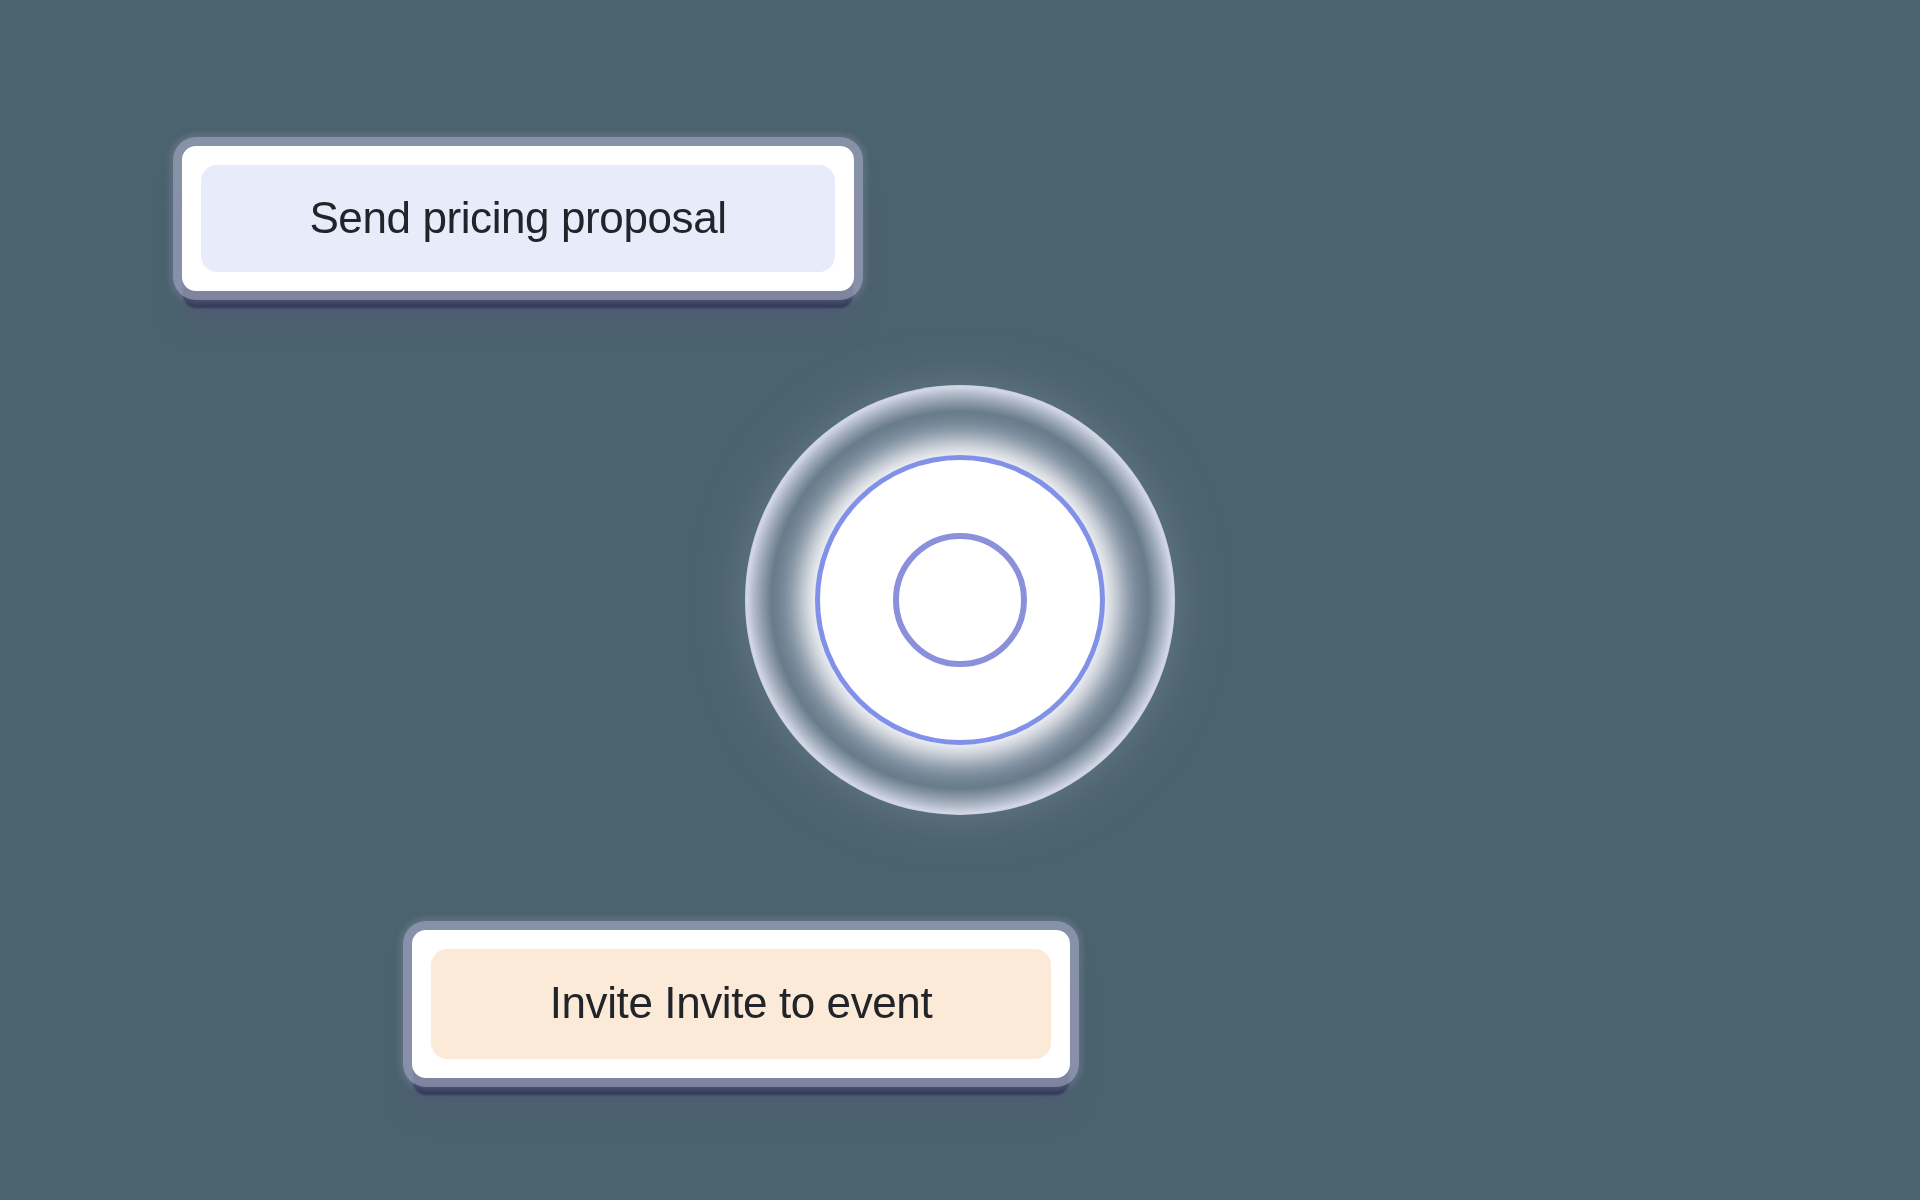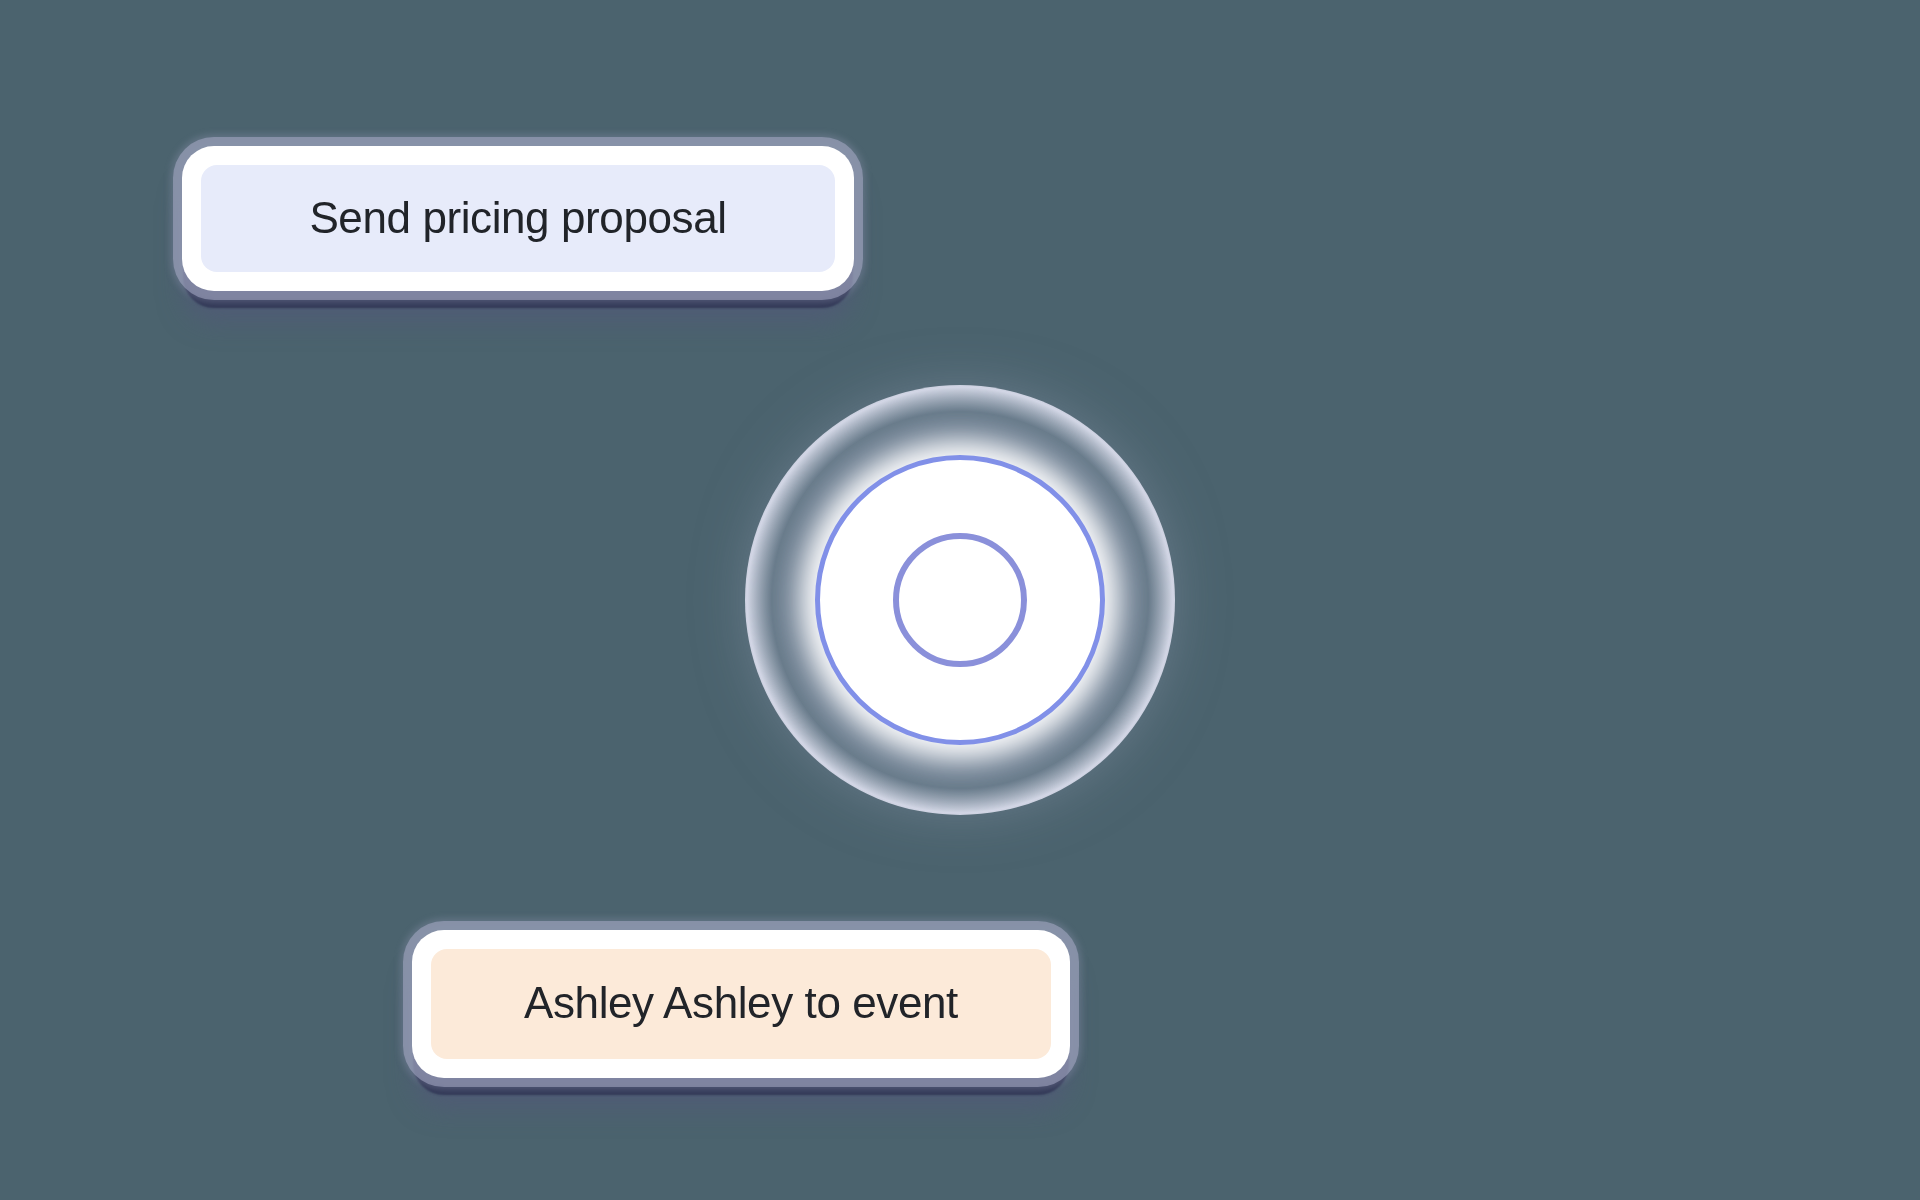--- a/index.html
+++ b/index.html
@@ -14,21 +14,21 @@
     position: relative;
     width: 1920px;
     height: 1200px;
     background: #4b636e; 
   }
 
   
   .card {
     position: absolute;
     background: #ffffff;
-    border-radius: 32px;
+    border-radius: 14px;
     box-sizing: border-box;
     padding: 19px;
     box-shadow:
       0 0 0 9px rgba(168, 171, 198, 0.55),
       0 0 6px 12px rgba(150, 153, 182, 0.30),
       0 18px 2px -1px rgba(47, 53, 84, 0.92),
       0 32px 26px -2px rgba(84, 86, 124, 0.55);
   }
   .card-1 { left: 182px;  top: 146px; width: 672px; height: 145px; }
   .card-2 { left: 1174px; top: 374px; width: 476px; height: 146px; }
@@ -102,21 +102,21 @@
 
   <div class="card card-1">
     <div class="card-inner" style="background: rgb(231, 235, 250);">
       <span class="card-label" style="color: rgb(33, 36, 41);">Send pricing proposal</span>
     </div>
   </div>
 
 
   <div class="card card-3">
     <div class="card-inner" style="background: rgb(252, 234, 217);">
-      <span class="card-label" style="color: rgb(33, 36, 41);">Ashley Ashley to event</span>
+      <span class="card-label" style="color: rgb(33, 36, 41);">Invite Invite to event</span>
     </div>
   </div>
 
   <div class="cursor-halo"></div>
 
   <div class="cursor" style="border-color: rgb(129, 144, 232);">
     <div class="cursor-inner-ring" style="border-color: rgb(138, 144, 218);"></div>
   </div>
 
 </div>

